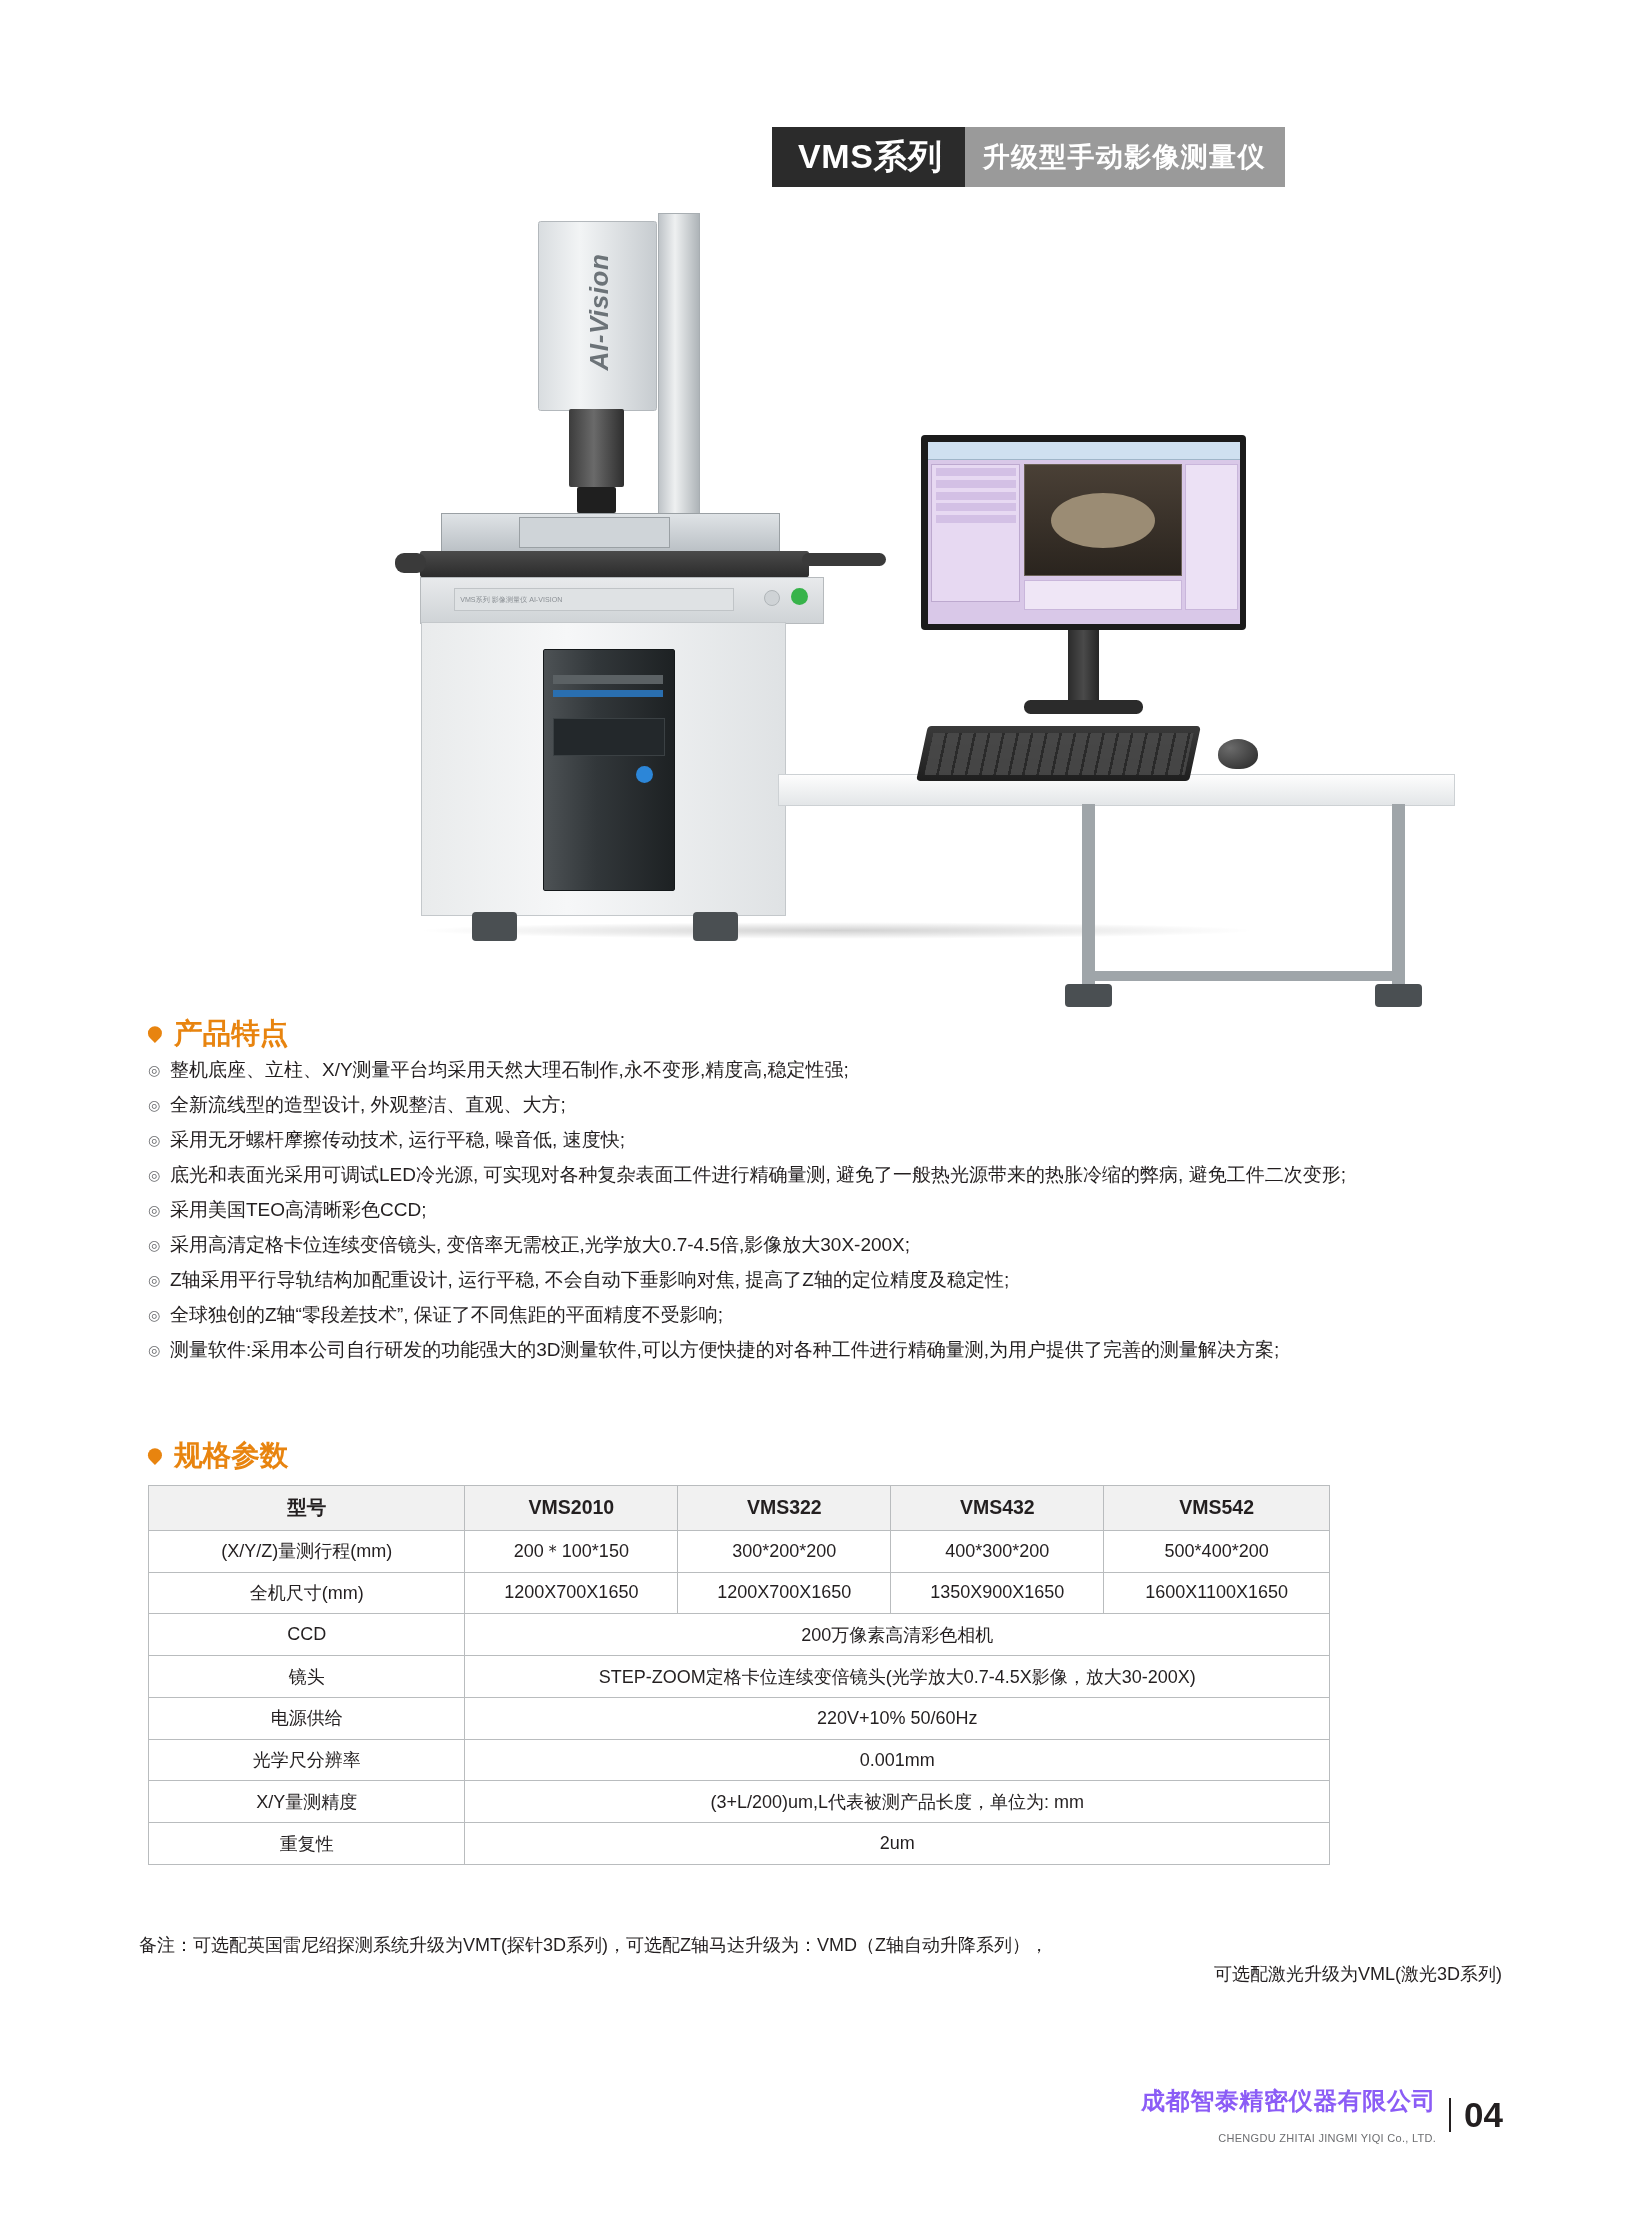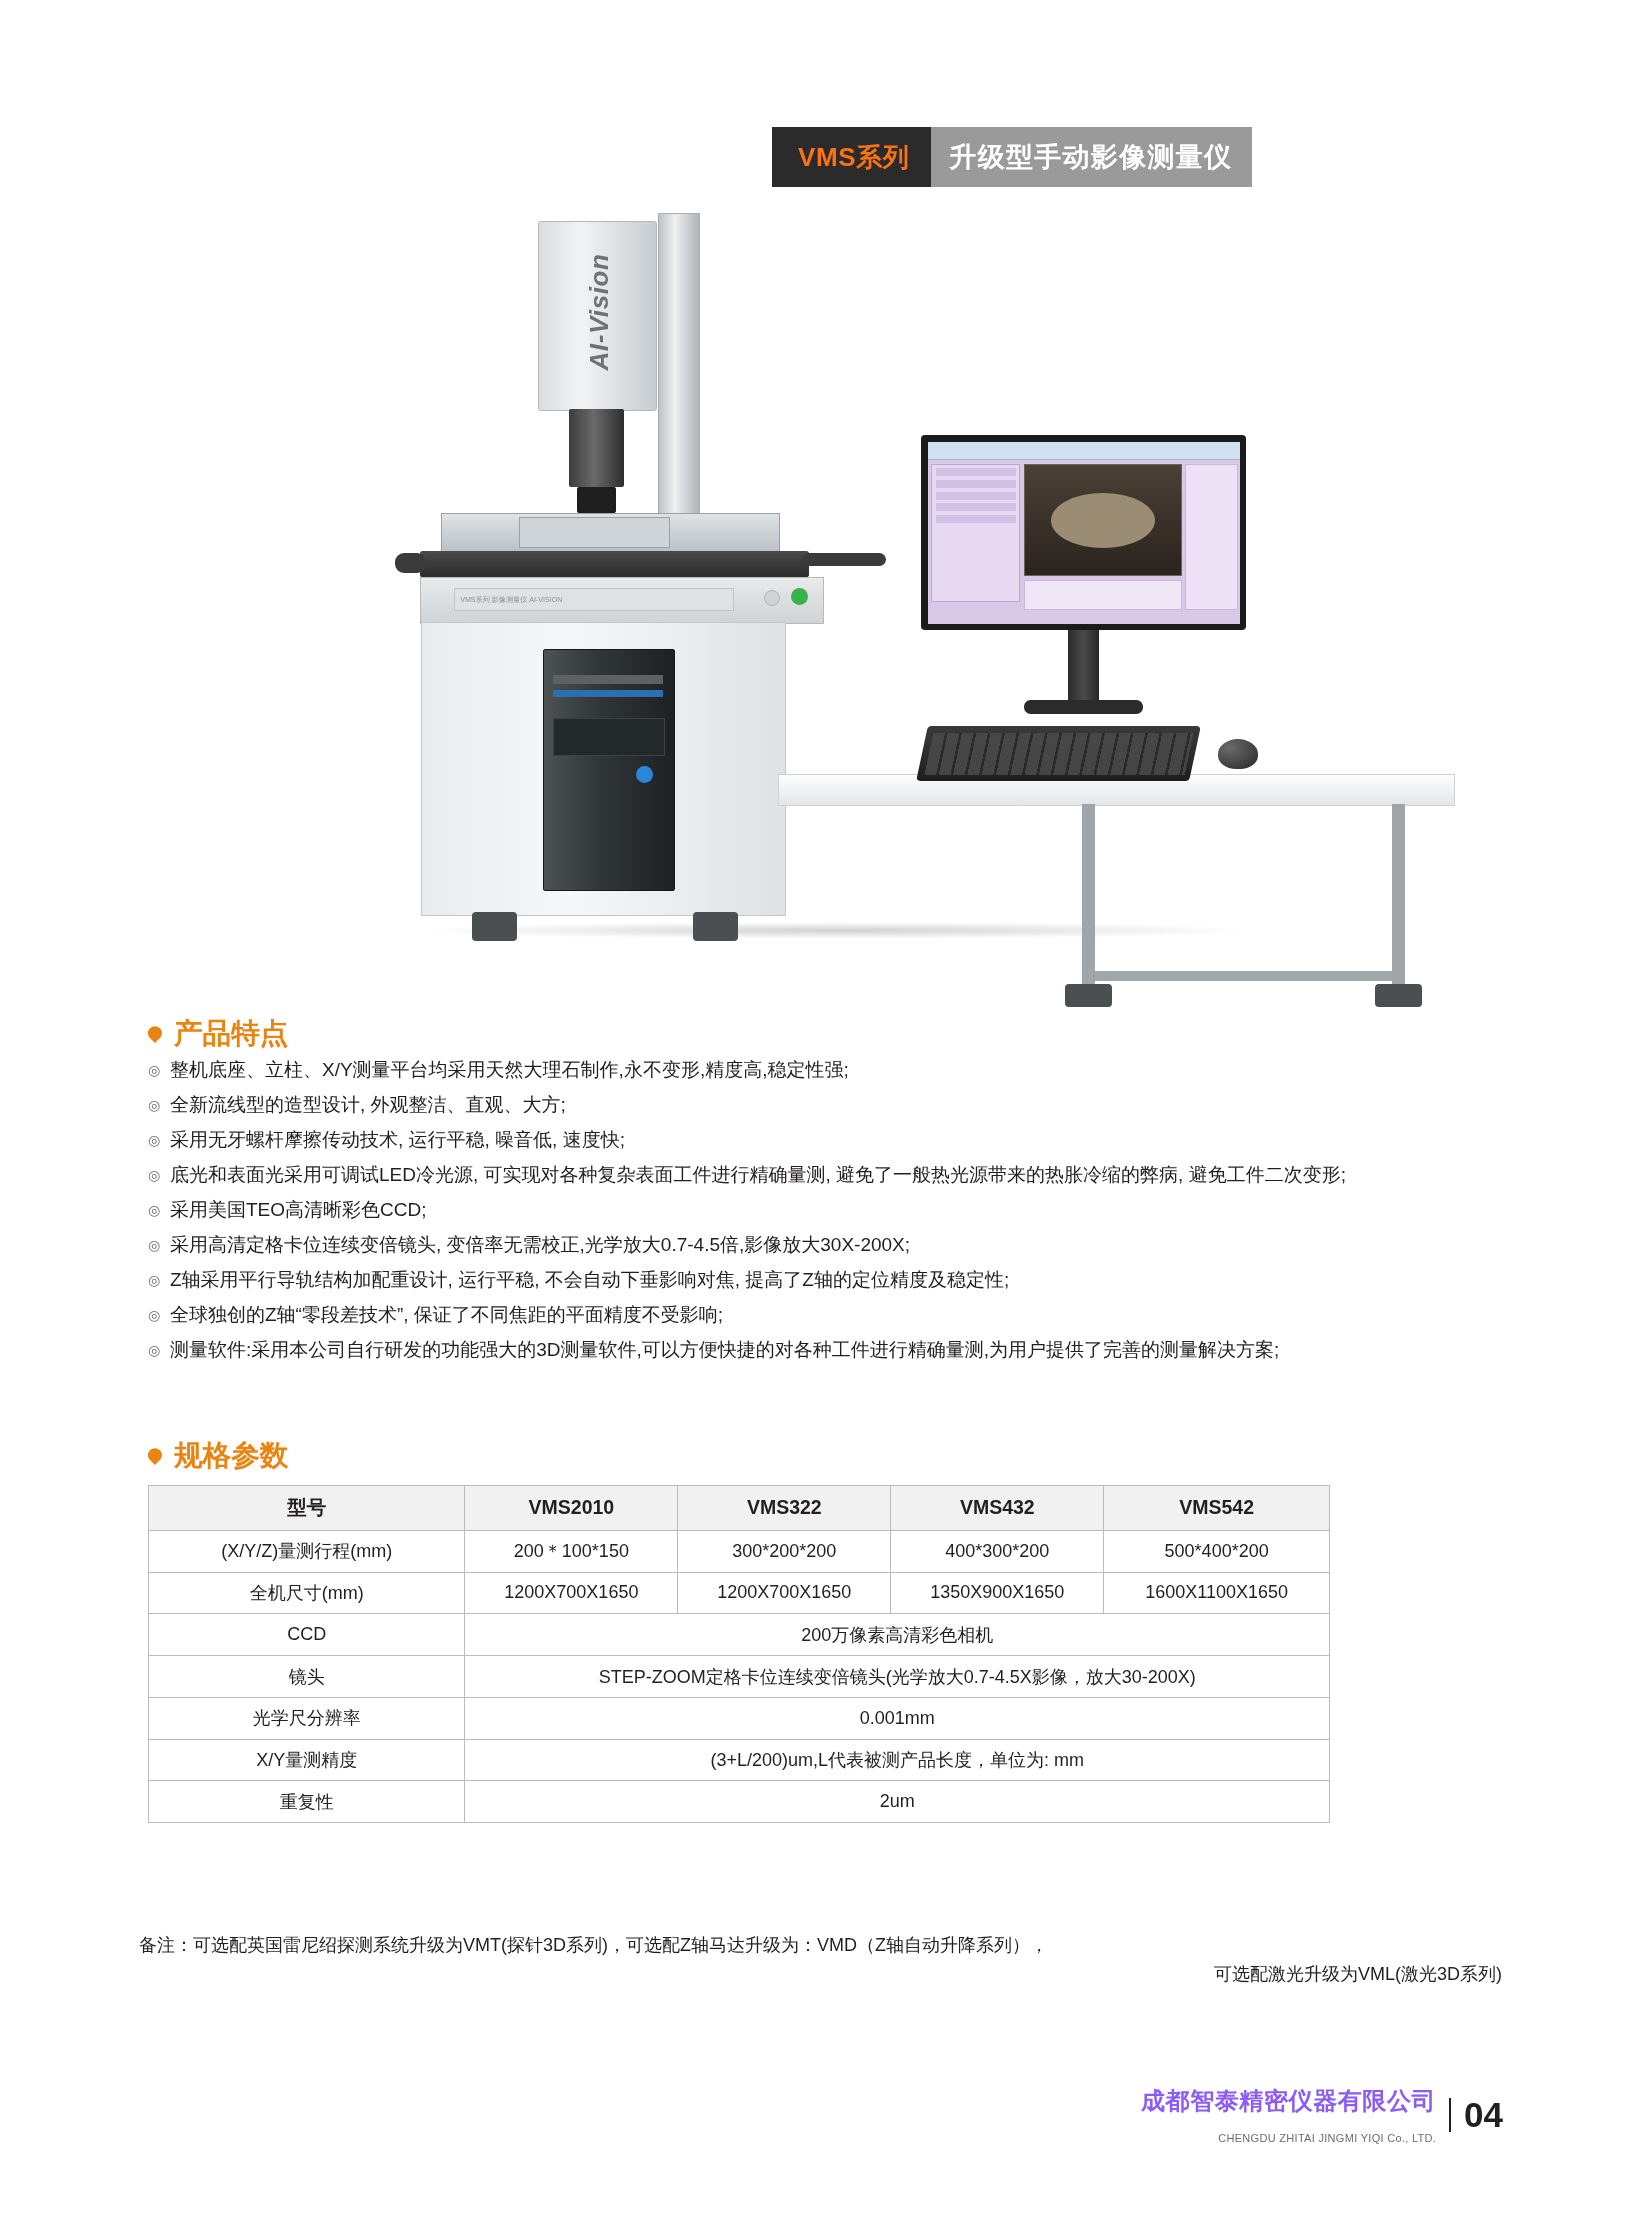--- a/index.html
+++ b/index.html
@@ -21,26 +21,26 @@
     position: absolute;
     top: 127px;
     left: 772px;
     width: 746px;
     height: 60px;
     display: flex;
     align-items: stretch;
   }
   .header-left {
     background: #2b2b2b;
-    color: #f97316;
+    color: #ffffff;
     display: flex;
     align-items: center;
     justify-content: center;
     padding: 0 22px 0 26px;
-    font-size: 26px;
+    font-size: 34px;
     font-weight: bold;
     letter-spacing: 0.6px;
     font-family: "Liberation Sans", sans-serif;
   }
   .header-right {
     background: #9a9a9a;
     color: #ffffff;
     display: flex;
     align-items: center;
     padding: 0 19.5px 0 18px;
@@ -526,20 +526,24 @@
     </tr>
     <tr>
       <td class="label">CCD</td>
       <td colspan="4">200万像素高清彩色相机</td>
     </tr>
     <tr>
       <td class="label">镜头</td>
       <td colspan="4">STEP-ZOOM定格卡位连续变倍镜头(光学放大0.7-4.5X影像，放大30-200X)</td>
     </tr>
     <tr>
+      <td class="label">电源供给</td>
+      <td colspan="4">220V+10% 50/60Hz</td>
+    </tr>
+    <tr>
       <td class="label">光学尺分辨率</td>
       <td colspan="4">0.001mm</td>
     </tr>
     <tr>
       <td class="label">X/Y量测精度</td>
       <td colspan="4">(3+L/200)um,L代表被测产品长度，单位为: mm</td>
     </tr>
     <tr>
       <td class="label">重复性</td>
       <td colspan="4">2um</td>

